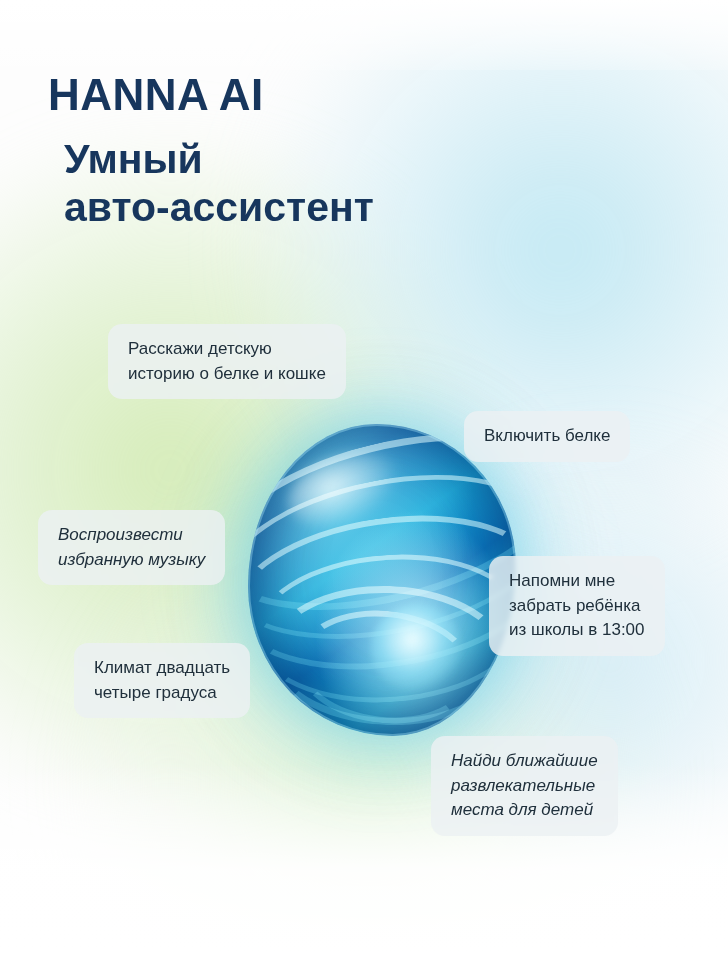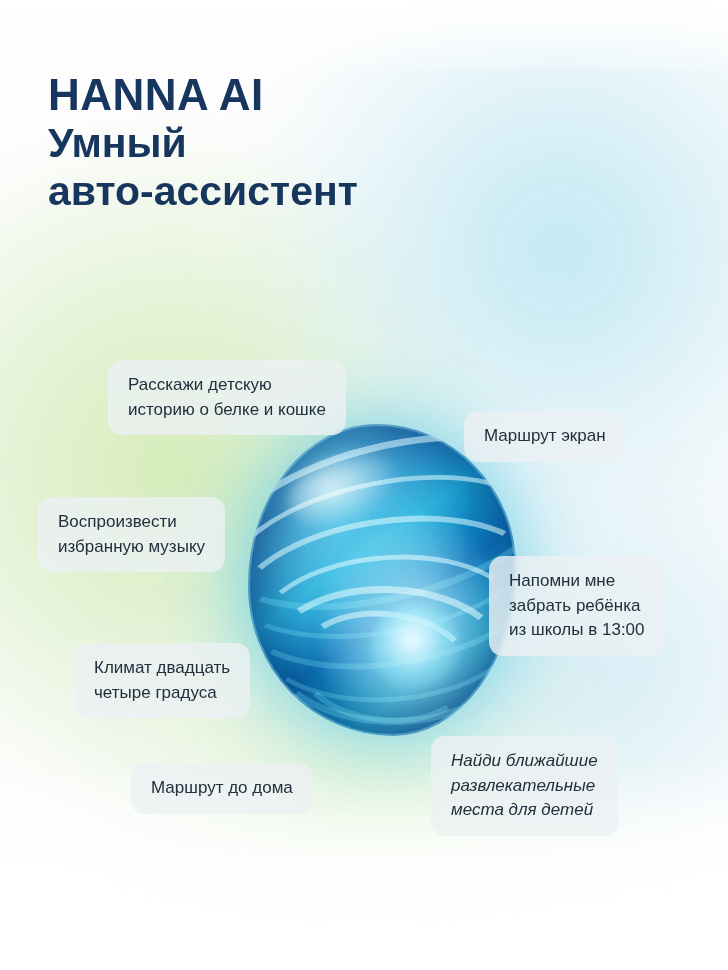--- a/index.html
+++ b/index.html
@@ -97,21 +97,21 @@
     letter-spacing: 0.5px;
     color: #17365d;
     line-height: 1.06;
     margin: 0;
   }
   .headline .sub {
     font-size: 41px;
     font-weight: bold;
     color: #17365d;
     line-height: 1.18;
-    margin: 0;
+    margin: 16px;
     white-space: pre-line;
   }
 
   
   .orb-wrap {
     position: absolute;
     left: 248px;
     top: 424px;
     width: 268px;
     height: 312px;
@@ -188,23 +188,23 @@
     z-index: 5;
     background: rgba(236,240,243,0.82);
     border-radius: 14px;
     color: #20303c;
     font-size: 17px;
     line-height: 1.45;
     padding: 13px 20px;
     white-space: pre-line;
     backdrop-filter: blur(2px);
   }
-  .chip.c1 { left: 108px; top: 360px; }
+  .chip.c1 { left: 108px; top: 324px; }
   .chip.c2 { left: 464px; top: 411px; }
-  .chip.c3 { left: 38px;  top: 497px; }
+  .chip.c3 { left: 38px;  top: 510px; font-style: italic; }
   .chip.c4 { left: 489px; top: 556px; }
   .chip.c5 { left: 74px;  top: 643px; }
   .chip.c6 { left: 431px; top: 736px; font-style: italic; }
   .chip.c7 { left: 131px; top: 763px; }
 </style>
 </head>
 <body>
 
 <div class="poster">
 
@@ -230,28 +230,27 @@
       <div class="orb-band b5"></div>
       <div class="orb-band b6"></div>
       <div class="orb-core"></div>
       <div class="orb-hi"></div>
       <div class="orb-rim"></div>
     </div>
   </div>
 
   <div class="chip c1">Расскажи детскую
 историю о белке и кошке</div>
-  <div class="chip c2">Маршрут экран</div>
+  <div class="chip c2">Включить белке</div>
   <div class="chip c3">Воспроизвести
 избранную музыку</div>
   <div class="chip c4">Напомни мне
 забрать ребёнка
 из школы в 13:00</div>
   <div class="chip c5">Климат двадцать
 четыре градуса</div>
   <div class="chip c6">Найди ближайшие
 развлекательные
 места для детей</div>
-  <div class="chip c7">Маршрут до дома</div>
 
   <div class="bg-fade-top"></div>
   <div class="bg-fade-bottom"></div>
 </div>
 
 </body></html>

